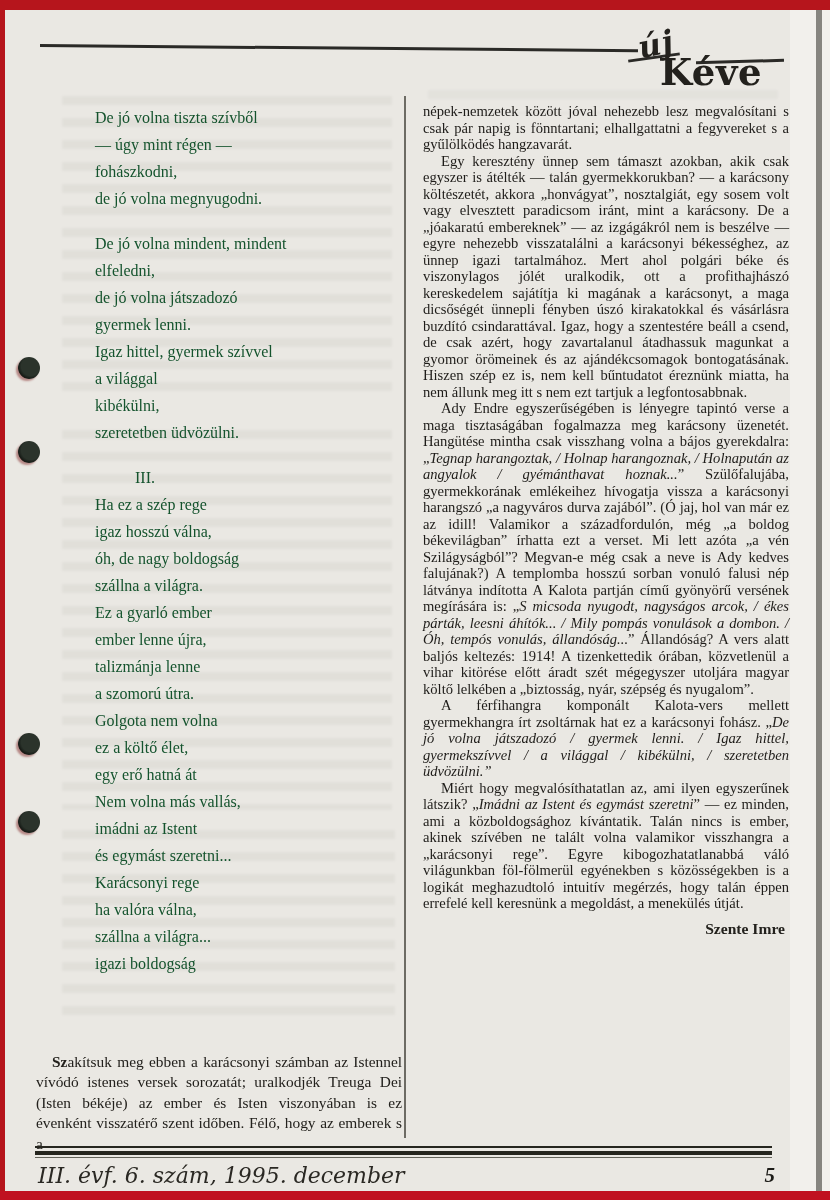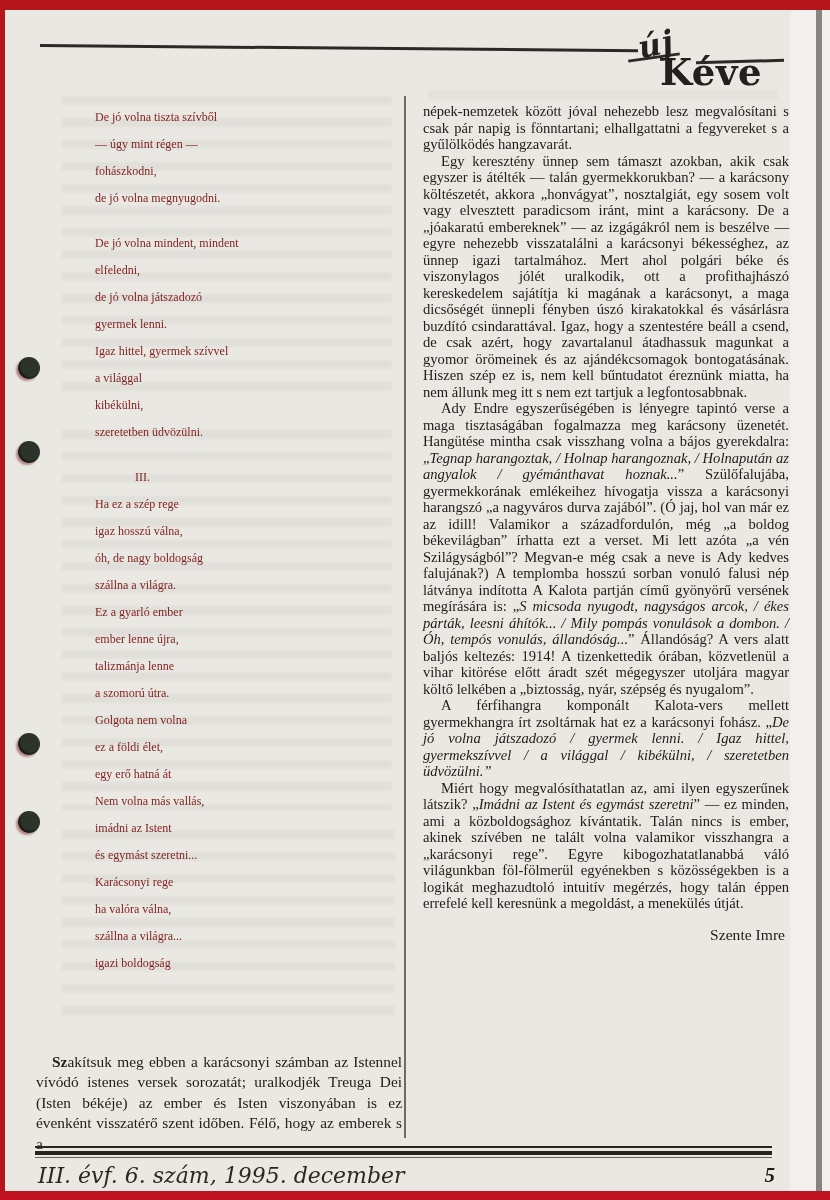--- a/index.html
+++ b/index.html
@@ -23,32 +23,32 @@
   .hole3{left:18px;top:733px;} .hole4{left:18px;top:811px;}
   
   .header-rule{position:absolute;left:40px;top:44px;width:598px;height:3px;background:#2b2a27;transform:rotate(.5deg);transform-origin:left center;}
   .logo{position:absolute;left:632px;top:14px;width:160px;height:80px;}
   .logo-uj{position:absolute;left:6px;top:12px;font-family:"DejaVu Serif",serif;font-style:italic;font-weight:bold;font-size:31px;transform:rotate(-12deg);letter-spacing:1px;}
   .logo-swash{position:absolute;left:-4px;top:42px;width:52px;height:3px;background:#2b2a27;transform:rotate(-8deg);}
   .logo-overline{position:absolute;left:64px;top:46px;width:88px;height:3px;background:#2b2a27;transform:rotate(-1.5deg);}
   .logo-keve{position:absolute;left:28px;top:36px;font-family:"DejaVu Serif",serif;font-weight:bold;font-size:37px;letter-spacing:.5px;}
   
   .col-divider{position:absolute;left:404px;top:96px;height:1042px;width:2px;background:#6d6b64;}
-  .poem{position:absolute;left:95px;top:104px;width:300px;font-size:12px;line-height:27px;color:#7f1d1d;}
+  .poem{position:absolute;left:95px;top:104px;width:300px;font-size:16px;line-height:27px;color:#14532d;}
   .stanza{margin-bottom:18px;}
   .stanza-number{margin-left:40px;}
   .left-note{position:absolute;left:36px;top:1052px;width:366px;font-size:15.4px;line-height:20.4px;text-align:justify;}
   .left-note .body-text{ }
   .left-note .lead{font-weight:bold;}
   .note-indent{display:inline-block;width:16px;}
   .article{position:absolute;left:423px;top:103px;width:366px;}
   .article p.para{margin:0;font-size:14.6px;line-height:16.5px;text-align:justify;color:#1e1c19;}
   .article p.indent{text-indent:18px;}
   .run-n{} .run-i{font-style:italic;}
-  .signature{margin-top:14px;text-align:right;font-weight:normal;font-size:15.6px;padding-right:4px;}
+  .signature{margin-top:8px;text-align:right;font-weight:bold;font-size:15.6px;padding-right:4px;}
   
   .footer-rule{position:absolute;left:35px;top:1146px;width:737px;}
   .footer-rule .r1{height:2px;background:#26261f;margin-bottom:3px;}
   .footer-rule .r2{height:4px;background:#26261f;margin-bottom:2px;}
   .footer-rule .r3{height:1px;background:#63635a;}
   .footer-issue{position:absolute;left:38px;top:1163px;font-style:italic;font-size:22px;color:#2a2823;font-family:"DejaVu Serif",serif;}
   .footer-page{position:absolute;left:745px;top:1163px;width:30px;text-align:right;font-weight:bold;font-style:italic;font-size:21px;color:#1d1c18;}
   
   .ghost{position:absolute;pointer-events:none;opacity:.55;filter:blur(1.2px);
     background:repeating-linear-gradient(to bottom, rgba(104,110,96,.12) 0 9px, rgba(0,0,0,0) 9px 22px);}
@@ -107,21 +107,21 @@
       <div class="stanza-number">III.</div>
       <div class="poem-line">Ha ez a szép rege</div>
       <div class="poem-line">igaz hosszú válna,</div>
       <div class="poem-line">óh, de nagy boldogság</div>
       <div class="poem-line">szállna a világra.</div>
       <div class="poem-line">Ez a gyarló ember</div>
       <div class="poem-line">ember lenne újra,</div>
       <div class="poem-line">talizmánja lenne</div>
       <div class="poem-line">a szomorú útra.</div>
       <div class="poem-line">Golgota nem volna</div>
-      <div class="poem-line">ez a földi élet,</div>
+      <div class="poem-line">ez a költő élet,</div>
       <div class="poem-line">egy erő hatná át</div>
       <div class="poem-line">Nem volna más vallás,</div>
       <div class="poem-line">imádni az Istent</div>
       <div class="poem-line">és egymást szeretni...</div>
       <div class="poem-line">Karácsonyi rege</div>
       <div class="poem-line">ha valóra válna,</div>
       <div class="poem-line">szállna a világra...</div>
       <div class="poem-line">igazi boldogság</div>
     </div>
   </div>

